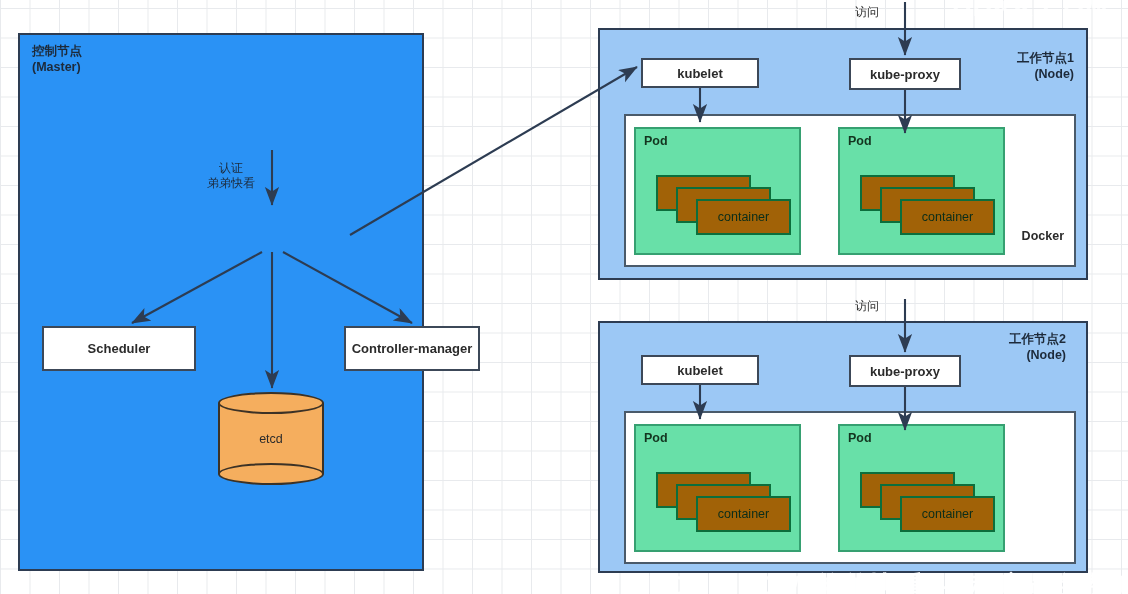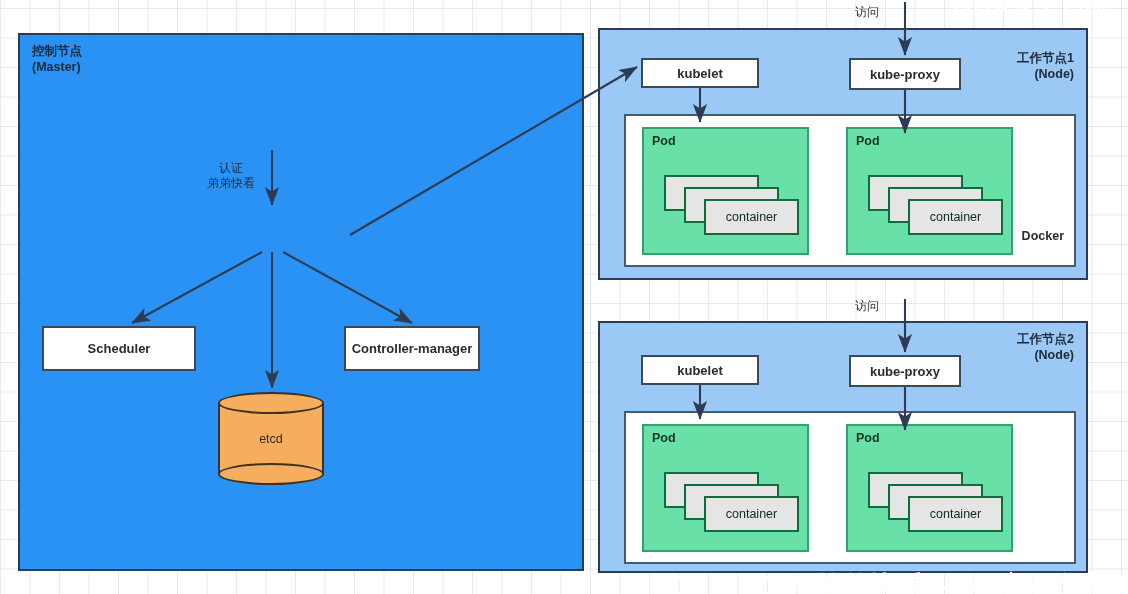--- a/index.html
+++ b/index.html
@@ -67,34 +67,33 @@
     font-size: 12.5px;
     font-weight: bold;
     color: #2b2b2b;
   }
 
   
   .pod {
     position: absolute;
     background: #68e0a8;
     border: 2px solid #36a071;
-    margin-left: 8px;
   }
   .pod-label {
     position: absolute;
     left: 8px;
     top: 5px;
     font-size: 12.5px;
     font-weight: bold;
     color: #13341f;
   }
 
   .container-box {
     position: absolute;
-    background: #e5e5e5;
+    background: #a16207;
     border: 2px solid #0c6e3c;
     display: flex;
     align-items: center;
     justify-content: center;
     font-size: 12.5px;
     color: #0a2d19;
   }
 
   
   .cylinder {
@@ -163,21 +162,21 @@
     letter-spacing: 1px;
     pointer-events: none;
   }
   .watermark.top { color: rgba(255,255,255,0.75); }
 </style>
 </head>
 <body>
 
 <div id="canvas">
 
-  <div class="region master-region" style="left:18px; top:33px; width:566px; height:538px;">
+  <div class="region master-region" style="left:18px; top:33px; width:406px; height:538px;">
     <div class="region-label" style="left:12px; top:8px;">
       <span>控制节点</span><br>
       <span>(Master)</span>
     </div>
   </div>
 
 
   <div class="arrow-label" style="left:197px; top:161px; width:68px;">
     <span>认证</span><br>
     <span>弟弟快看</span>
@@ -220,21 +219,21 @@
   </div>
 
   <div class="pod" style="left:838px; top:127px; width:167px; height:128px;">
     <div class="pod-label">Pod</div>
     <div class="container-box" style="left:20px; top:46px; width:95px; height:36px;"></div>
     <div class="container-box" style="left:40px; top:58px; width:95px; height:36px;"></div>
     <div class="container-box" style="left:60px; top:70px; width:95px; height:36px;">container</div>
   </div>
 
   <div class="region node-region" style="left:598px; top:321px; width:490px; height:252px;">
-    <div class="region-label right" style="right:12px; top:8px;">
+    <div class="region-label right" style="right:20px; top:8px;">
       <span>工作节点2</span><br>
       <span>(Node)</span>
     </div>
   </div>
 
   <div class="arrow-label plain" style="left:855px; top:299px;">访问</div>
 
   <div class="box" style="left:641px; top:355px; width:118px; height:30px;">kubelet</div>
 
   <div class="box" style="left:849px; top:355px; width:112px; height:32px;">kube-proxy</div>

